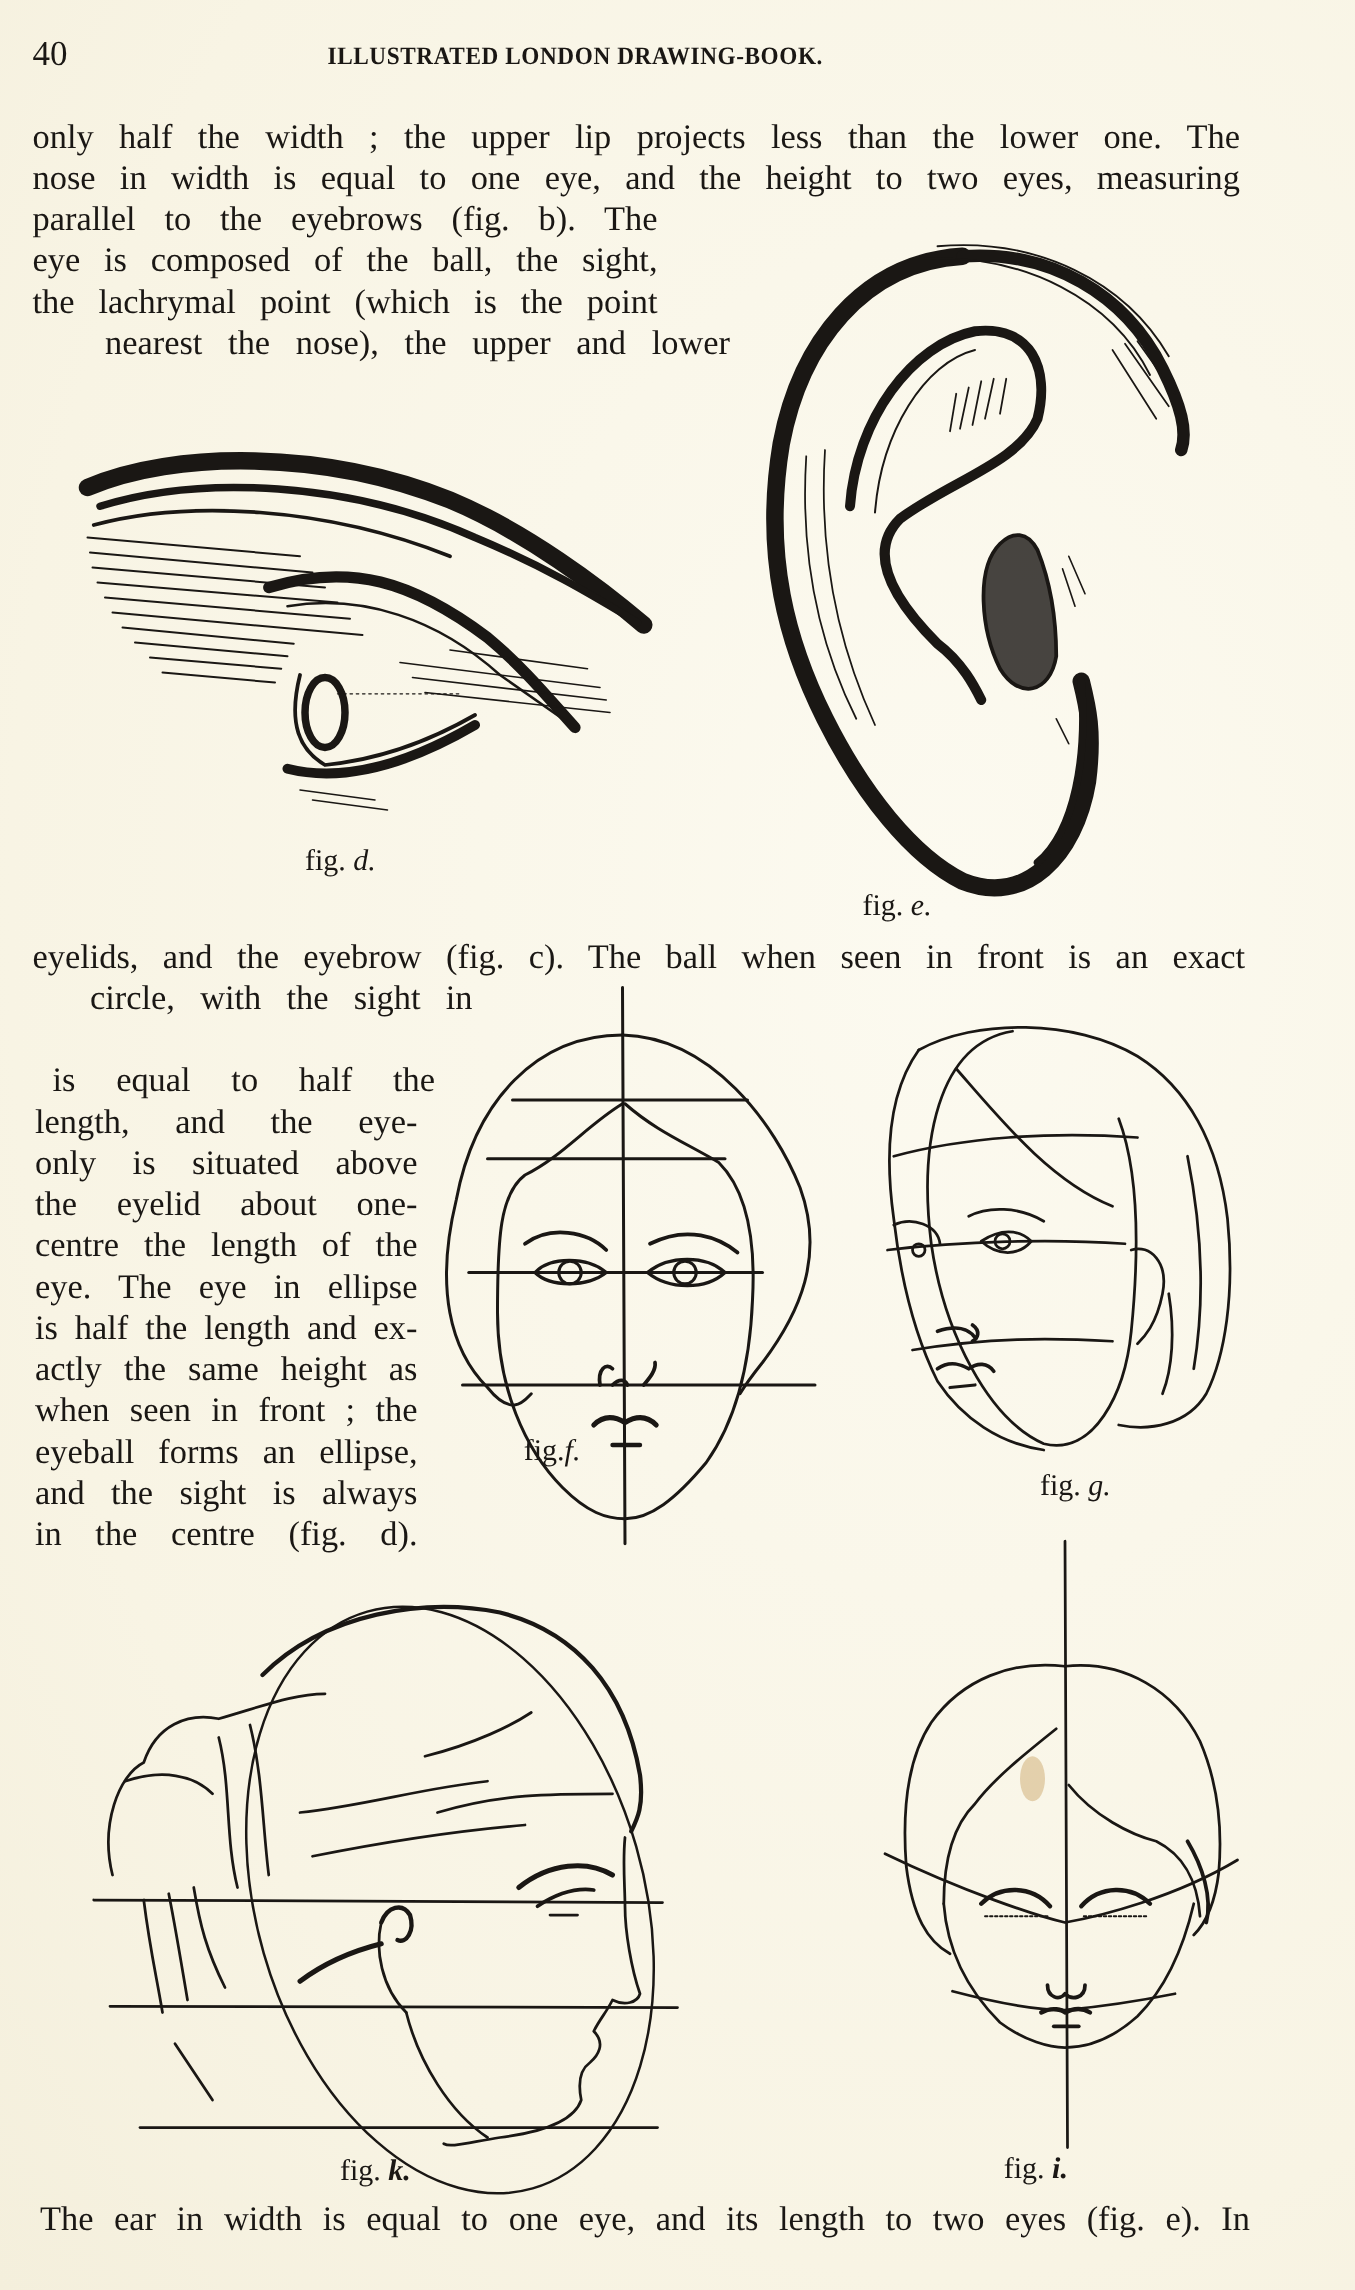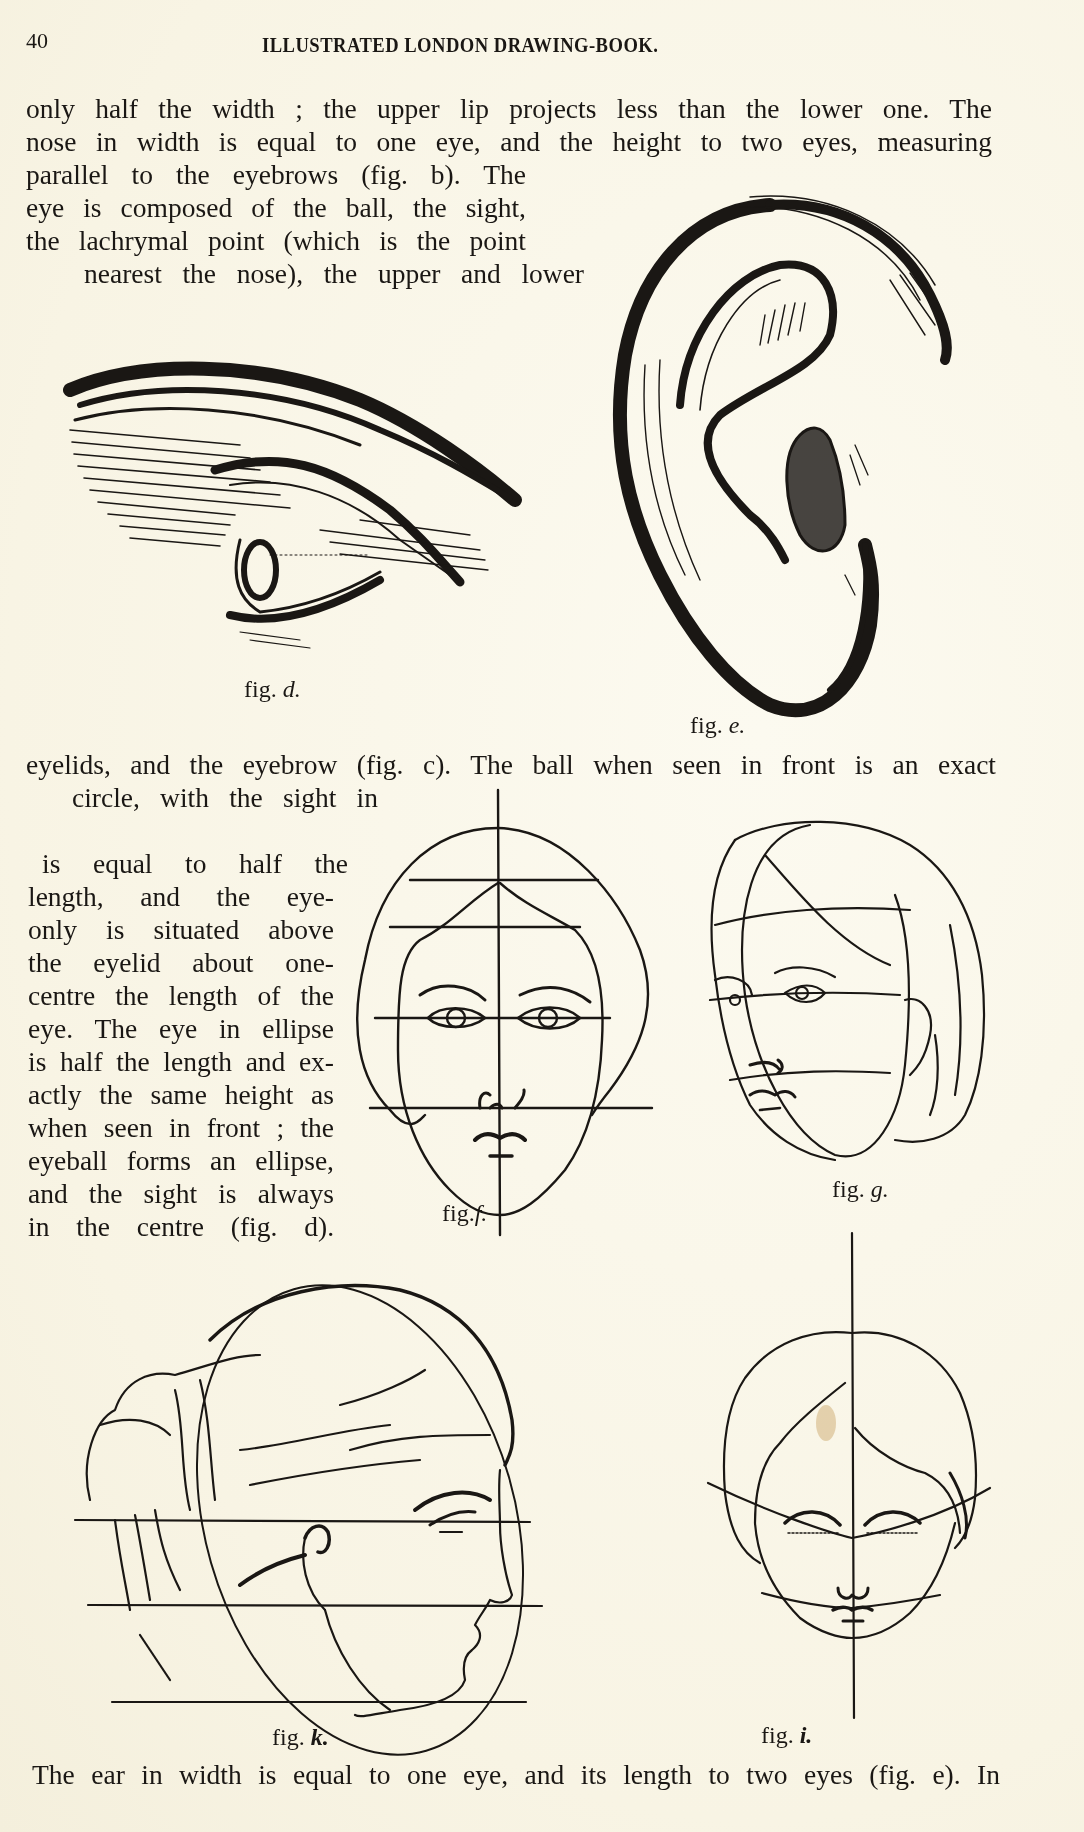--- a/index.html
+++ b/index.html
@@ -6,21 +6,21 @@
   body {
     width:1084px; height:1832px; overflow:hidden;
     background:#fbf8ec;
     font-family:"Liberation Serif","DejaVu Serif",serif;
     color:#1a1714;
     position:relative;
   }
   .page { position:absolute; left:0; top:0; width:1084px; height:1832px;
     background: radial-gradient(ellipse at 70% 40%, #fcfaf0 0%, #f8f4e4 70%, #f4efdc 100%); }
   .abs { position:absolute; }
-  .folio { left:26px; top:28px; font-size:22px; }
+  .folio { left:26px; top:28px; font-size:28px; }
   .running-head { left:262px; top:34px; font-size:20px; font-weight:bold; letter-spacing:0.5px; transform:scaleX(0.93); transform-origin:left; }
   .line { font-size:27.5px; line-height:33px; white-space:nowrap; }
   .just { text-align:justify; text-align-last:justify; }
   .caption { font-size:24px; }
   .caption i { font-style:italic; }
   svg { position:absolute; overflow:visible; }
   .ink { fill:none; stroke:#1a1714; stroke-linecap:round; stroke-linejoin:round; }
 </style>
 </head>
 <body>
@@ -156,21 +156,21 @@
       <circle cx="116" cy="228" r="9"></circle>
       <path d="M178,228 C195,214 225,214 240,228 C225,242 195,242 178,228" stroke-width="2.6"></path>
       <circle cx="208" cy="228" r="9"></circle>
 
       <path d="M140,318 C138,305 145,300 150,305 M150,318 C155,313 160,313 162,318 M175,318 C180,312 185,306 184,300" stroke-width="3"></path>
 
       <path d="M135,350 C145,340 155,345 160,348 C165,345 175,340 185,350" stroke-width="4"></path>
       <path d="M150,366 L172,366" stroke-width="3.5"></path>
     </g>
   </svg>
-  <div class="abs caption" style="left:419px; top:1200px;margin-left:23px;">
+  <div class="abs caption" style="left:419px; top:1148px;">
     <span>fig.</span><i>f.</i>
   </div>
 
   <svg style="left:690px; top:815px;" width="310" height="350" viewBox="0 0 310 350">
     <g class="ink" stroke-width="2.2">
 
       <path d="M45,25 C90,0 170,0 220,30 C260,55 285,100 292,160 C298,220 290,270 275,300 C260,325 230,330 205,325"></path>
       <path d="M45,25 C20,60 18,110 25,160 C32,220 45,260 60,290 C80,320 110,340 145,345"></path>
 
       <path d="M120,10 C60,20 45,100 55,180 C65,250 100,320 145,340 C185,350 210,300 215,250 C222,180 220,120 205,80"></path>
@@ -262,18 +262,18 @@
       <path d="M88,300 L138,300" stroke-width="1.5" stroke-dasharray="2 2"></path>
       <path d="M165,292 C180,275 205,275 220,290" stroke-width="3.5"></path>
       <path d="M167,300 L218,300" stroke-width="1.5" stroke-dasharray="2 2"></path>
 
       <path d="M138,355 C138,365 148,368 152,362 C158,368 168,365 168,355" stroke-width="3"></path>
       <path d="M133,377 C142,372 150,375 152,377 C156,375 164,372 172,377" stroke-width="3.5"></path>
       <path d="M143,388 L163,388" stroke-width="3"></path>
     </g>
     <ellipse cx="126" cy="190" rx="10" ry="18" fill="#b98a3c" fill-opacity="0.35"></ellipse>
   </svg>
-  <div class="abs caption" style="left:761px; top:1722px;text-align:right;">
+  <div class="abs caption" style="left:803px; top:1722px;text-align:right;">
     <span>fig.</span> <i style="font-weight:bold">i.</i>
   </div>
 
   <div class="abs line just" style="left:32px; top:1758px; width:968px;">The ear in width is equal to one eye, and its length to two eyes (fig. e).  In</div>
 </div>
 
 </body></html>

